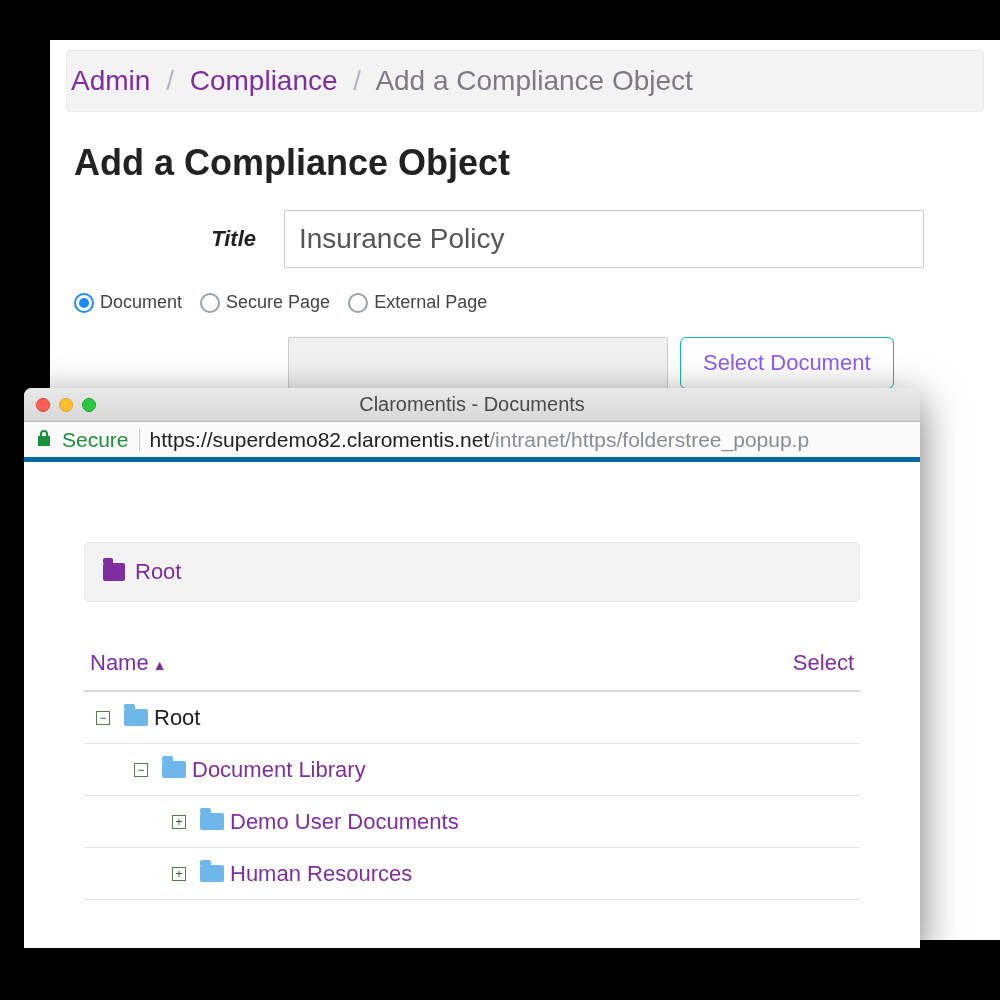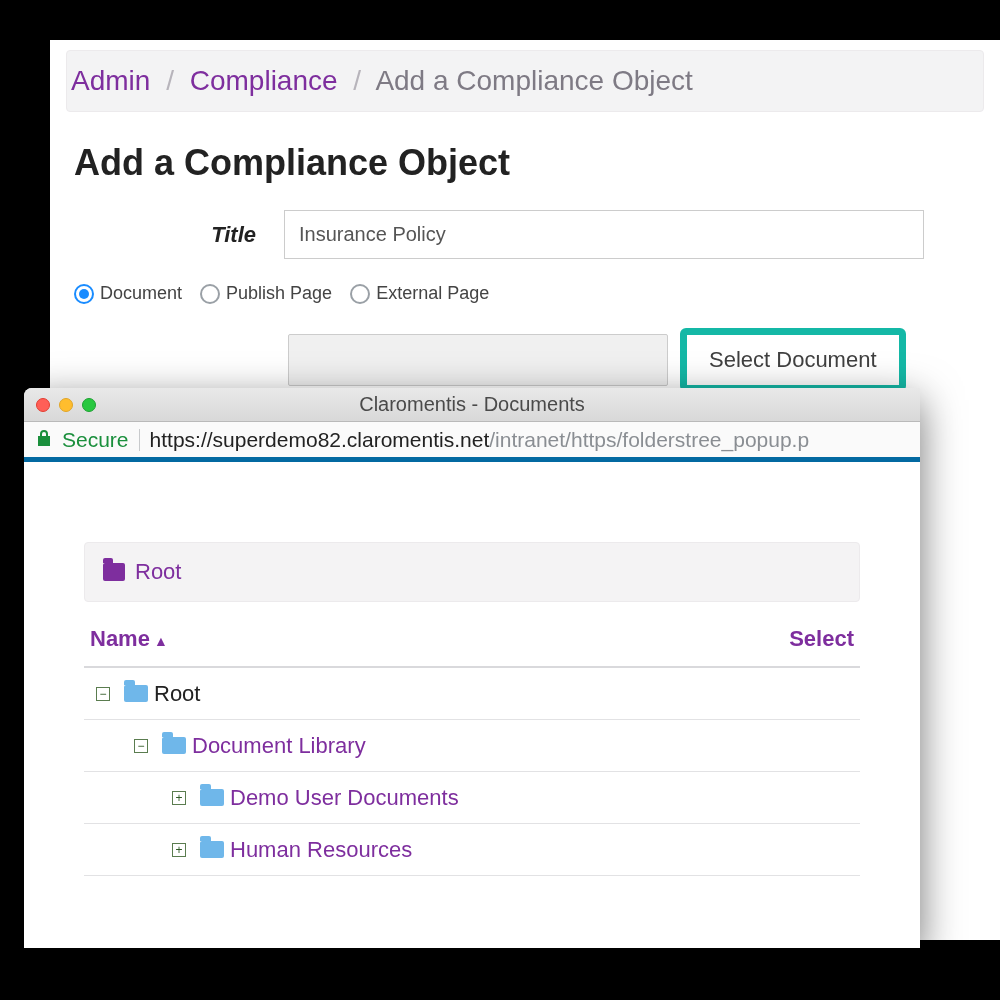--- a/index.html
+++ b/index.html
@@ -57,42 +57,42 @@
     font-size:22px;
     color:#222;
     padding-right: 28px;
     font-style: italic;
   }
   .form-field { flex:1; }
   .text-input {
     width: 640px;
     max-width: 100%;
     border:1px solid #ccc;
-    font-size:20px;
+    font-size:28px;
     padding:12px 14px;
     color:#555;
   }
   .radios { display:flex; gap:18px; align-items:center; font-size:18px; color:#444; }
   .radio-item { display:flex; align-items:center; gap:6px; }
   .radio {
     width:20px; height:20px; border:2px solid #9aa0a6; border-radius:50%;
     display:inline-block; position:relative; background:#fff;
   }
   .radio.checked { border-color:#1a8cff; }
   .radio.checked::after {
     content:""; position:absolute; left:3px; top:3px; right:3px; bottom:3px;
     background:#1a8cff; border-radius:50%;
   }
   .select-doc-row { display:flex; gap:12px; align-items:center; margin-left:238px; margin-top:18px;}
   .readonly-box {
     width:380px; height:52px; background:#f0f0f0; border:1px solid #ccc; border-radius:2px;
   }
   .btn {
-    background:#fff; border:7px solid #14b8a6; border-radius:6px;
-    font-size:22px; padding:12px 22px; color:#404040; cursor:pointer;
+    background:#fff; border:1px solid #14b8a6; border-radius:6px;
+    font-size:22px; padding:12px 22px; color:#8b5cf6; cursor:pointer;
   }
 
   
   .popup {
     position:absolute;
     left: 24px;
     top: 388px;
     width: 896px;
     height: 560px;
     background:#fff;
@@ -138,22 +138,22 @@
     width:22px; height:18px; background:#7e2e9e; border-radius:2px;
     position:relative; display:inline-block;
   }
   .root-icon::before {
     content:""; position:absolute; left:0; top:-5px; width:10px; height:5px;
     background:#7e2e9e; border-radius:2px 2px 0 0;
   }
 
   .table-head {
     display:flex; justify-content:space-between; align-items:center;
-    margin-top:24px; padding:0 6px 14px 6px;
-    font-size:22px; font-weight:700; color:#7e2e9e;
+    margin-top:48px; padding:0 6px 14px 6px;
+    font-size:22px; font-weight:400; color:#7e2e9e;
     border-bottom:2px solid #d9d9dc;
   }
   .sort-caret { font-size:14px; margin-left:4px; color:#7e2e9e; }
 
   .tree { font-size:22px; }
   .tree-row {
     display:flex; align-items:center; height:52px;
     border-bottom:1px solid #e2e2e4; position:relative;
   }
   .tree-row .guide {
@@ -202,21 +202,21 @@
     </div>
 
     <div class="form-row">
       <div class="form-field radios">
         <span class="radio-item">
           <span class="radio checked"></span>
           <span>Document</span>
         </span>
         <span class="radio-item">
           <span class="radio"></span>
-          <span>Publish Page</span>
+          <span>Secure Page</span>
         </span>
         <span class="radio-item">
           <span class="radio"></span>
           <span>External Page</span>
         </span>
       </div>
     </div>
 
     <div class="select-doc-row">
       <div class="readonly-box"></div>

